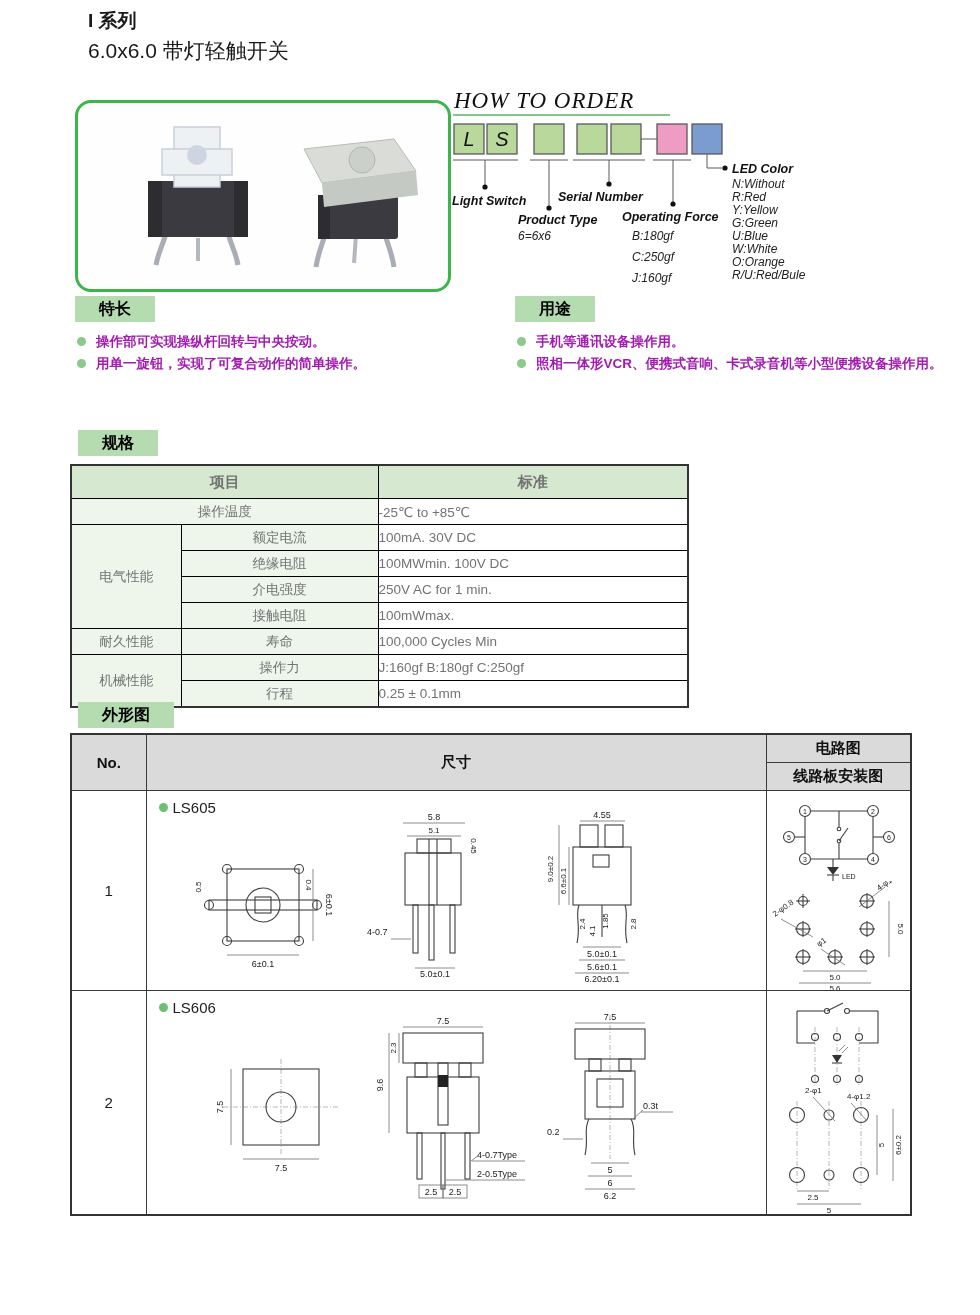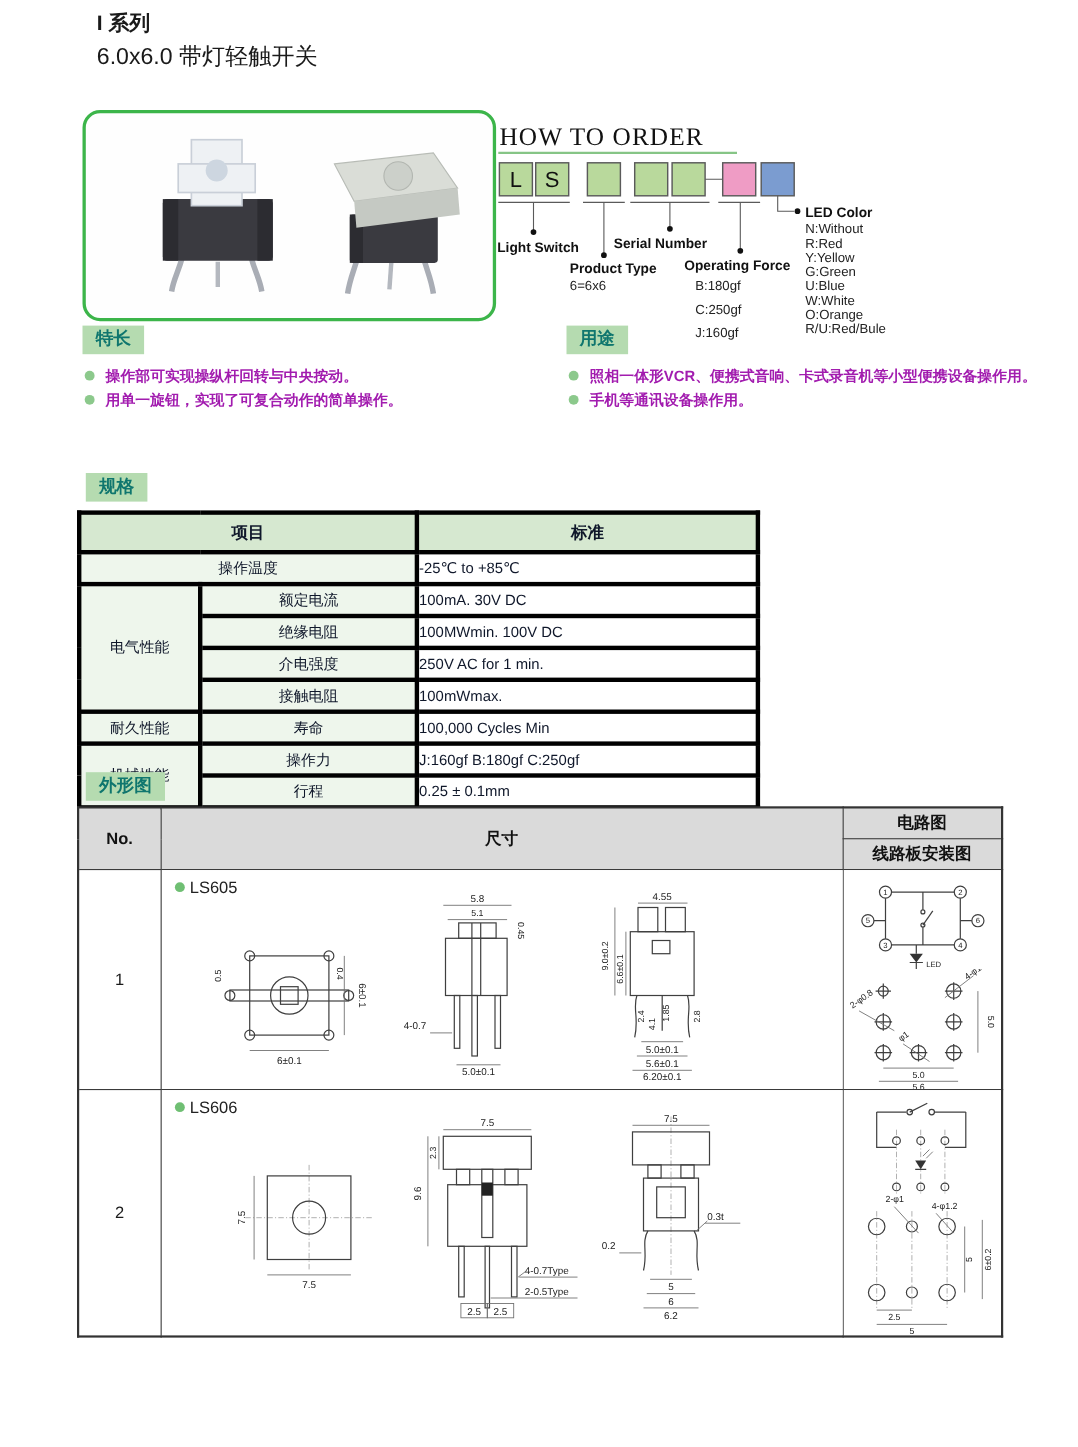--- a/index.html
+++ b/index.html
@@ -1,40 +1,40 @@
 <!DOCTYPE html>
 <html><head>
 <meta charset="utf-8">
 <style>
   html,body{margin:0;padding:0;background:#fff;}
   body{font-family:"Liberation Sans","DejaVu Sans",sans-serif;color:#1a1a1a;}
   .page{position:relative;width:980px;height:1315px;background:#fff;overflow:hidden;}
   .series{position:absolute;left:88px;top:8px;font-size:19px;font-weight:bold;}
   .title{position:absolute;left:88px;top:37px;font-size:21px;font-weight:normal;}
   .photo{position:absolute;left:75px;top:100px;width:370px;height:186px;border:3px solid #3cb54a;border-radius:16px;background:#fefefe;}
-  .order{position:absolute;left:452px;top:108px;}
-  .chip{display:inline-block;background:#b5dbb0;padding:3px 12px;font-size:16px;font-weight:bold;color:#0f766e;line-height:20px;}
+  .order{position:absolute;left:452px;top:84px;font-style:italic;}
+  .chip{display:inline-block;background:#b5dbb0;padding:3px 24px;font-size:16px;font-weight:bold;color:#000000;line-height:20px;}
   .features{position:absolute;left:75px;top:296px;width:430px;}
   .apps{position:absolute;left:515px;top:296px;width:445px;}
   ul.blist{list-style:none;margin:9px 0 0 2px;padding:0;}
   ul.blist li{position:relative;padding-left:19px;font-size:13.5px;line-height:22px;color:#a21caf;font-weight:bold;}
   ul.blist li .dot{position:absolute;left:0;top:6px;width:9px;height:9px;border-radius:50%;background:#8cc98c;}
   .spec-chip{position:absolute;left:78px;top:430px;}
   .outline-chip{position:absolute;left:78px;top:702px;}
   table.spec{position:absolute;left:70px;top:464px;width:617px;border-collapse:collapse;table-layout:fixed;border:2px solid #333;}
-  table.spec td{border:4px solid #000000;font-size:13.5px;height:25px;padding:0;color:#0f172a;}
+  table.spec td{border:1px solid #000000;font-size:13.5px;height:25px;padding:0;color:#737373;}
   table.spec td.th{background:#d6e8d0;font-size:15px;font-weight:bold;text-align:center;height:32px;}
   td.cgreen{background:#eef6ec;text-align:center;}
   td.citem{background:#eef6ec;text-align:center;padding-left:12px;}
   td.cval{background:#fff;text-align:left;padding-left:50px;}
   table.outline{position:absolute;left:70px;top:733px;border-collapse:collapse;table-layout:fixed;border:2px solid #333;}
   table.outline td{border:1px solid #3a3a3a;padding:0;}
   table.outline td.th{background:#dadada;font-weight:bold;font-size:15px;text-align:center;height:27px;color:#111;}
   td.nocell{text-align:center;font-size:15px;background:#fff;}
-  td.drawcell{position:relative;background:#fff;overflow:hidden;text-align:right;}
+  td.drawcell{position:relative;background:#fff;overflow:hidden;}
   .model{position:absolute;left:12px;top:8px;font-size:15px;color:#222;}
   .model .gdot{display:inline-block;width:9px;height:9px;border-radius:50%;background:#6fbf73;margin-right:5px;vertical-align:1px;}
   .abs{position:absolute;}
   svg text{font-family:"Liberation Sans","DejaVu Sans",sans-serif;}
   .ln{fill:none;stroke:#3f3f3f;stroke-width:1.1;}
   .dim{fill:none;stroke:#707070;stroke-width:0.8;}
   .cl{fill:none;stroke:#999;stroke-width:0.7;stroke-dasharray:5 2 1 2;}
   svg .d{font-size:9px;fill:#222;}
   svg .d8{font-size:8px;fill:#222;}
   svg .pin{font-size:7px;fill:#222;}
@@ -134,22 +134,22 @@
     <span class="chip">特长</span>
     <ul class="blist">
       <li><span class="dot"></span><span>操作部可实现操纵杆回转与中央按动。</span></li>
       <li><span class="dot"></span><span>用单一旋钮，实现了可复合动作的简单操作。</span></li>
     </ul>
   </div>
 
   <div class="apps">
     <span class="chip">用途</span>
     <ul class="blist">
+      <li><span class="dot"></span><span>手机等通讯设备操作用。</span></li>
       <li><span class="dot"></span><span>照相一体形VCR、便携式音响、卡式录音机等小型便携设备操作用。</span></li>
-      <li><span class="dot"></span><span>手机等通讯设备操作用。</span></li>
     </ul>
   </div>
 
   <span class="chip spec-chip">规格</span>
   <table class="spec">
     <colgroup>
         <col style="width:110px">
         <col style="width:197px">
         <col style="width:310px">
       </colgroup>

